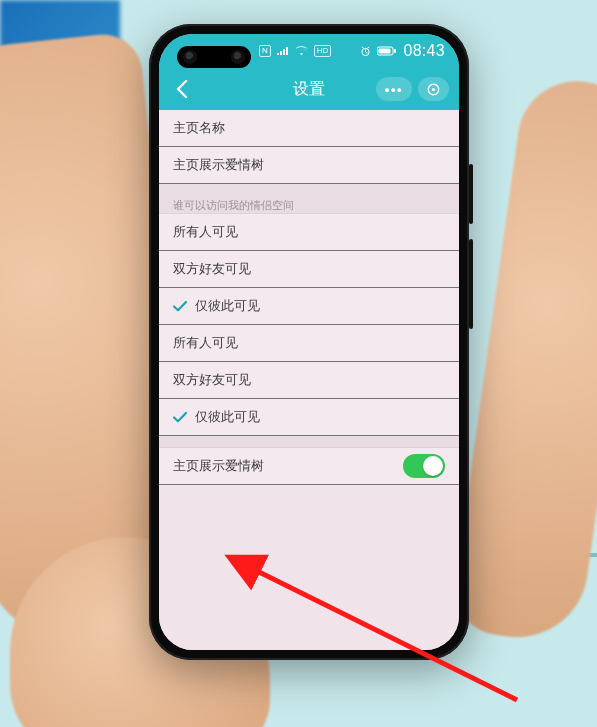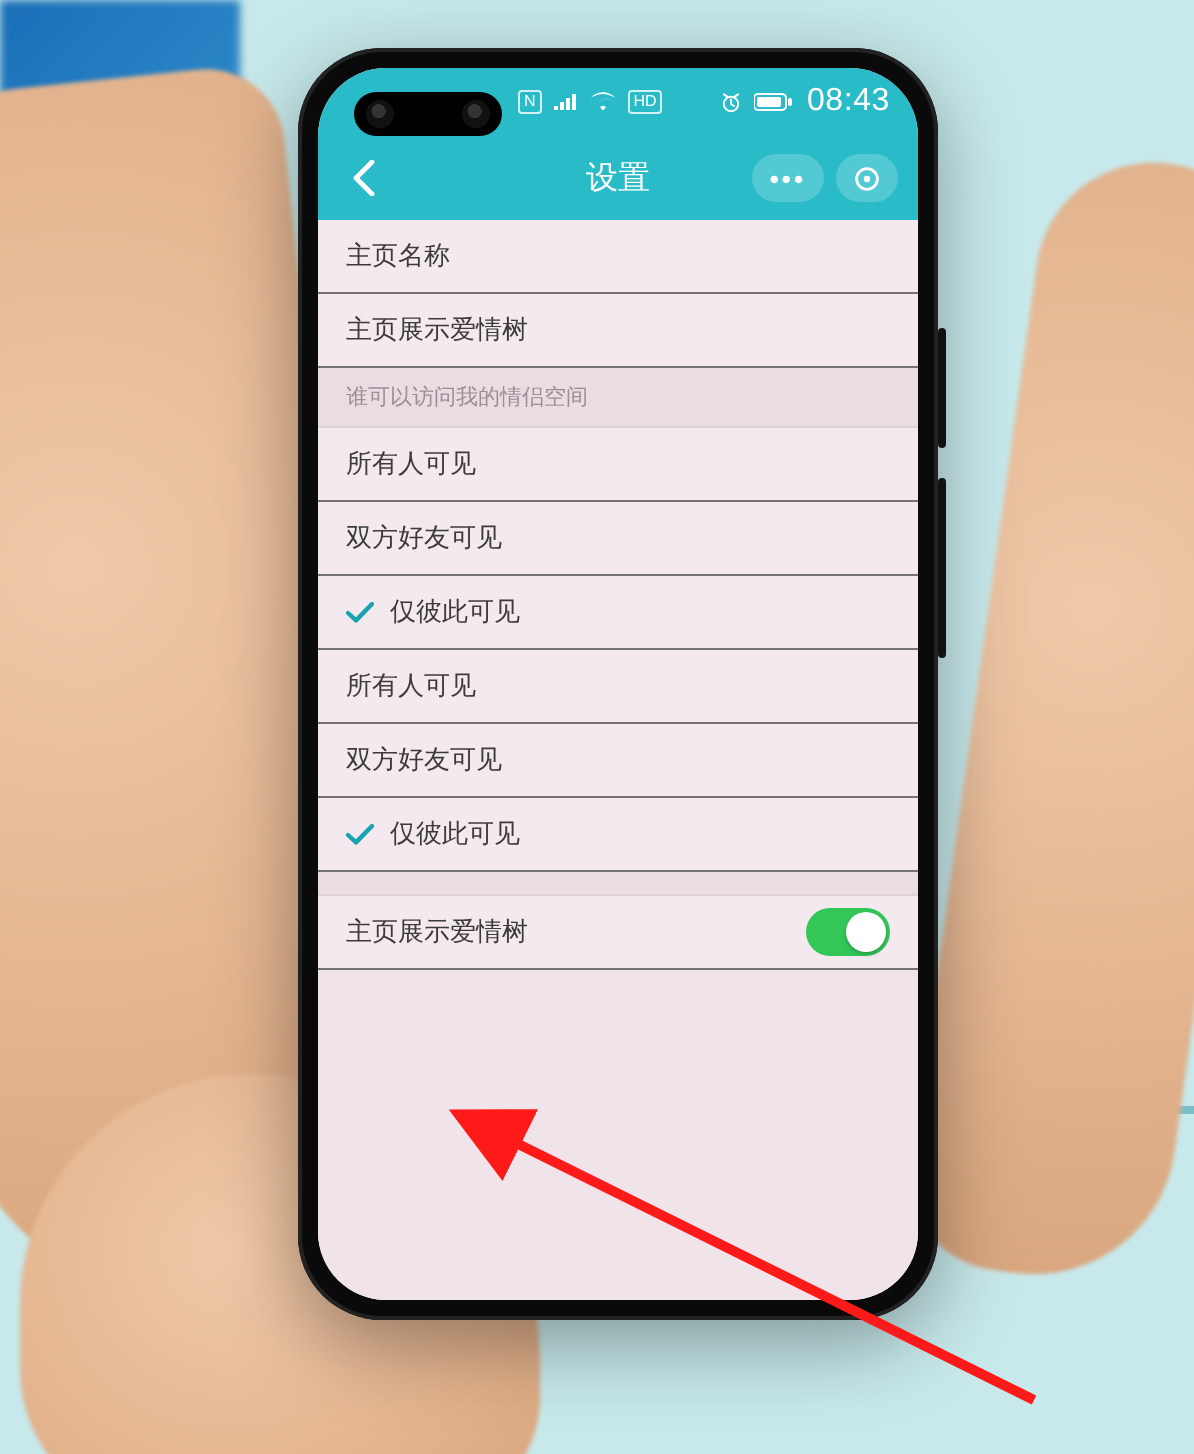--- a/index.html
+++ b/index.html
@@ -155,21 +155,21 @@
     background: #f4e9ef;
   }
   .cell.sel .check { margin-right:8px; color:#17a3af; }
   .cell .check svg{display:block;}
   .cell .grow { flex: 1; }
 
   .section {
     height: 30px;
     padding: 0 14px;
     display: flex;
-    align-items: center;
+    align-items: flex-end;
     font-size: 11px;
     color: #9d8e96;
     background: #eadce3;
     border-bottom: 1px solid #ded1d8;
     font-family: Liberation Serif, serif;
   }
   .gap {
     height: 12px;
     background: #eadce3;
     border-bottom: 1px solid #ded1d8;

